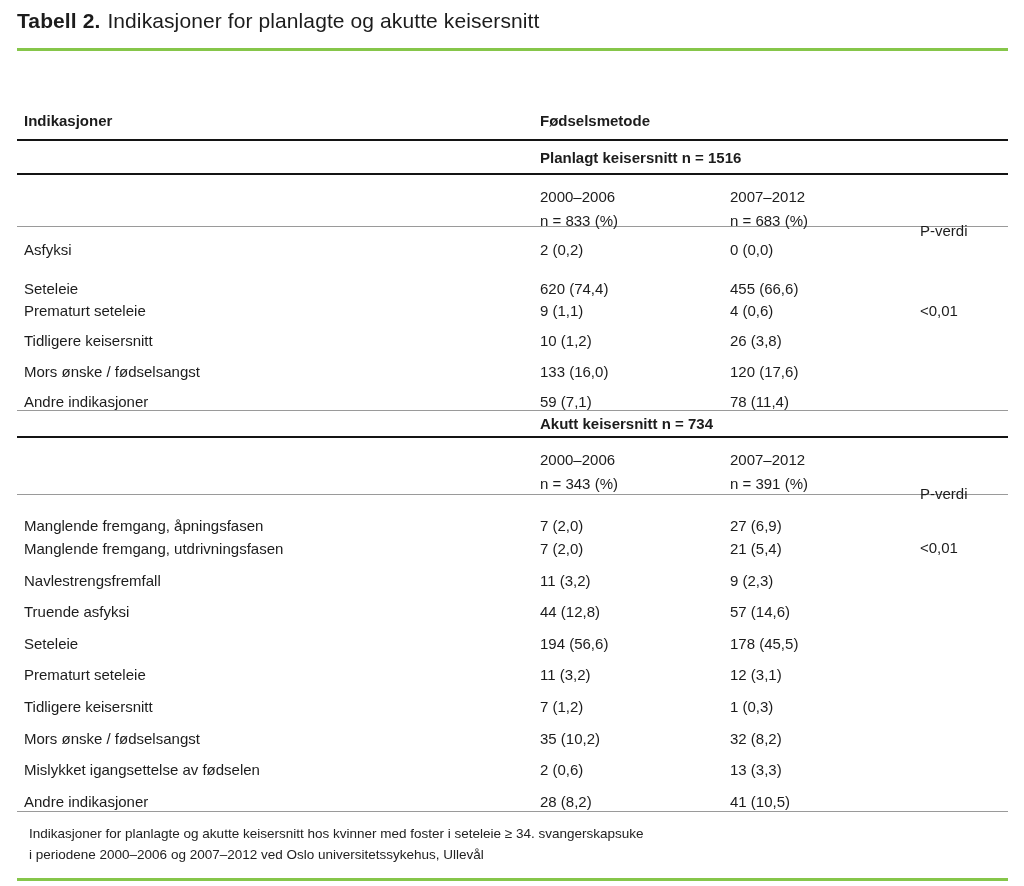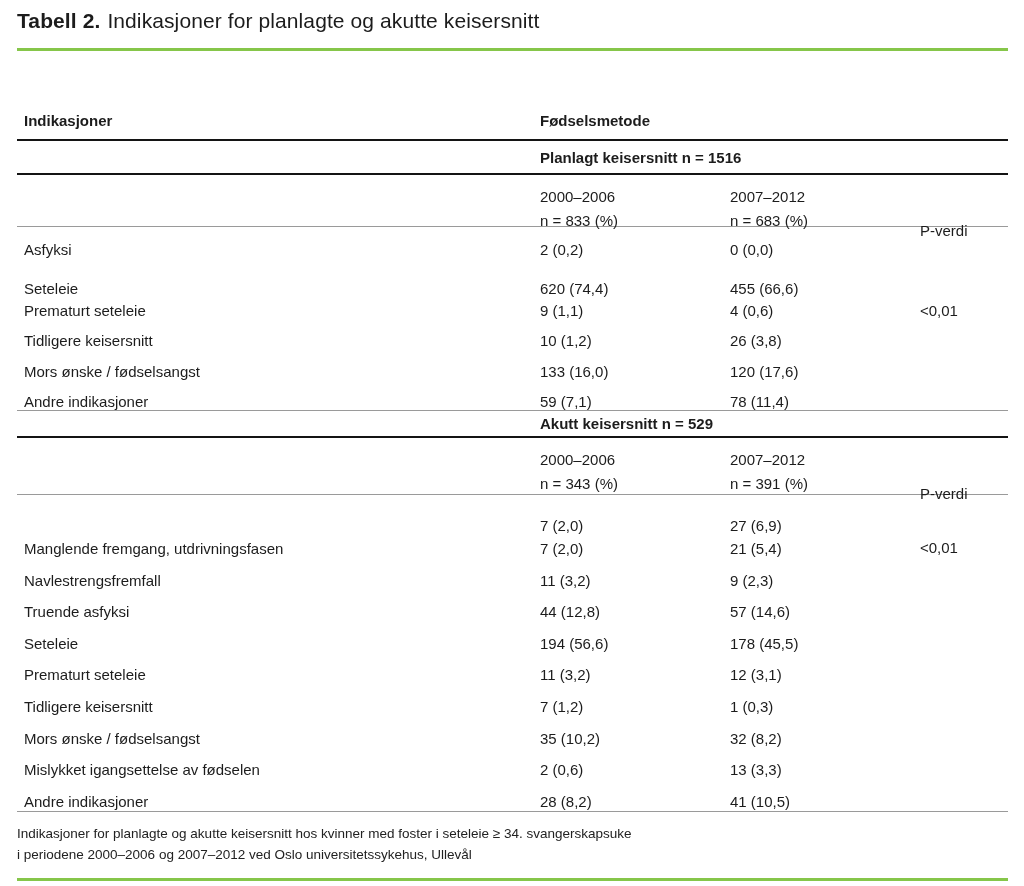--- a/index.html
+++ b/index.html
@@ -61,20 +61,21 @@
   .drow1 { height: 30.5px; align-items: center; }
   .drow2 { height: 31.6px; align-items: center; }
 
   .footnote {
     box-sizing: border-box;
     height: 66px;
     padding: 11px 0 18px 17px;
     font-size: 13.5px;
     line-height: 21px;
     color: #222222;
+    margin-left: 12px;
   }
 </style>
 </head>
 <body>
 
 <div>
 
   <div class="title">
     <span class="bold">Tabell 2.</span>
     <span>Indikasjoner for planlagte og akutte keisersnitt</span>
@@ -148,21 +149,21 @@
     <div class="c1">Andre indikasjoner</div>
     <div class="c2">59 (7,1)</div>
     <div class="c3">78 (11,4)</div>
     <div class="c4"></div>
   </div>
 
   <div class="rule thin"></div>
 
   <div class="grid sechead2">
     <div class="c1"></div>
-    <div class="span234 bold">Akutt keisersnitt n = 529</div>
+    <div class="span234 bold">Akutt keisersnitt n = 734</div>
   </div>
 
   <div class="rule black"></div>
 
   <div class="grid colhead2">
     <div class="c1"></div>
     <div class="c2">
       <div>2000–2006</div>
       <div>n = 343 (%)</div>
     </div>
@@ -172,20 +173,21 @@
     </div>
     <div class="c4">
       <div>P-verdi</div>
       <div></div>
     </div>
   </div>
 
   <div class="rule thin"></div>
 
   <div class="grid drow2">
+    <div class="c1">Manglende fremgang, åpningsfasen</div>
     <div class="c2">7 (2,0)</div>
     <div class="c3">27 (6,9)</div>
     <div class="c4">&lt;0,01</div>
   </div>
   <div class="grid drow2">
     <div class="c1">Manglende fremgang, utdrivningsfasen</div>
     <div class="c2">7 (2,0)</div>
     <div class="c3">21 (5,4)</div>
     <div class="c4"></div>
   </div>

